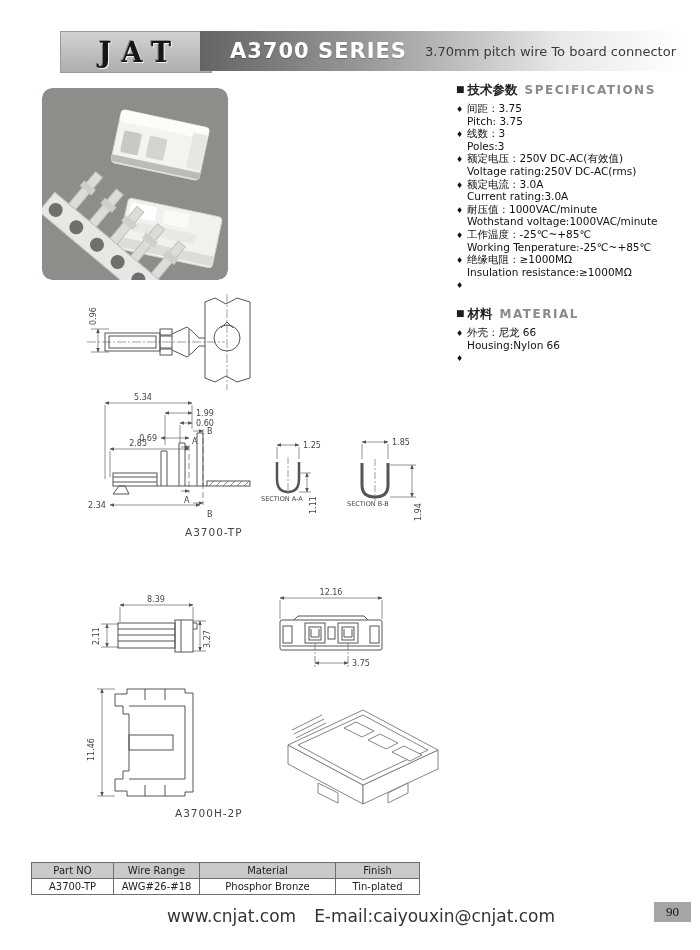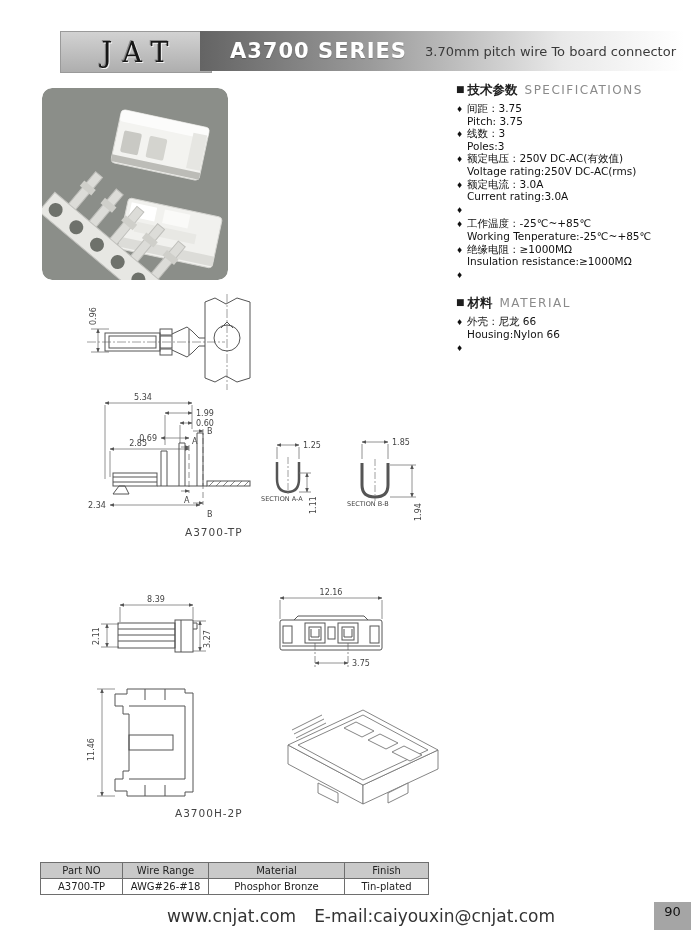--- a/index.html
+++ b/index.html
@@ -9,66 +9,66 @@
     overflow:hidden;
   }
   
   .logo-box{
     position:absolute;left:60px;top:31px;width:150px;height:40px;
     background:linear-gradient(180deg,#d2d2d2,#aeaeae);
     border:1px solid #9a9a9a;display:flex;align-items:center;justify-content:center;
   }
   .logo-text{
     font-family:"DejaVu Serif","Liberation Serif",serif;
-    font-weight:normal;font-size:27px;letter-spacing:10px;color:#161616;
+    font-weight:bold;font-size:27px;letter-spacing:10px;color:#161616;
     text-shadow:1px 1px 0 #f2f2f2,-1px -1px 0 #8a8a8a;padding-left:8px;
   }
   .band{
     position:absolute;left:200px;top:31px;width:484px;height:40px;
     background:linear-gradient(90deg,#646464 0%,#9a9a9a 35%,#e9e9e9 75%,#ffffff 100%);
     display:flex;align-items:center;justify-content:space-between;
   }
   .series-title{
     margin-left:30px;color:#ffffff;font-weight:bold;font-size:21px;letter-spacing:1px;
     text-shadow:0 1px 1px rgba(0,0,0,.25);white-space:nowrap;
   }
   .band-subtitle{
     margin-right:8px;color:#3a3a3a;font-size:13px;white-space:nowrap;
   }
   
   .photo{position:absolute;left:42px;top:88px;width:186px;height:192px;}
   
   .specs-col{position:absolute;left:456px;top:82px;width:244px;}
   .sec-head{font-size:12.5px;font-weight:bold;color:#1d1d1d;margin:0 0 3px 0;white-space:nowrap;}
   .sec-head .sq{font-size:9px;vertical-align:2px;margin-right:3px;}
-  .sec-head .en{color:#8a8a8a;font-weight:normal;font-size:12px;letter-spacing:1.5px;margin-left:7px;}
+  .sec-head .en{color:#8a8a8a;font-weight:bold;font-size:12px;letter-spacing:1.5px;margin-left:7px;}
   .spec-item{display:flex;align-items:flex-start;font-size:10.5px;line-height:12.6px;color:#111;}
   .spec-item .dia{width:11px;flex:none;font-size:8px;padding-top:2px;color:#111;}
   .spec-item .en{white-space:nowrap;}
   .mat-gap{height:13px;}
   
   .dwg{position:absolute;}
   svg text{font-family:"DejaVu Sans","Liberation Sans",sans-serif;fill:#444;}
   
   .parts-table{
-    position:absolute;left:40px;top:862px;border-collapse:collapse;
+    position:absolute;left:31px;top:862px;border-collapse:collapse;
     font-size:10px;color:#222;table-layout:fixed;
   }
   .parts-table th,.parts-table td{
     border:1px solid #6e6e6e;text-align:center;padding:0;height:15px;
     font-weight:normal;white-space:nowrap;overflow:hidden;
   }
   .parts-table th{background:#c9c9c9;}
   .c0{width:82px;} .c1{width:86px;} .c2{width:136px;} .c3{width:84px;}
   
   .footer-line{position:absolute;left:11px;top:906px;width:700px;text-align:center;font-size:17px;color:#333;}
   .footer-line .gap{display:inline-block;width:18px;}
   .page-badge{
-    position:absolute;left:654px;top:902px;width:37px;height:28px;background:#a5a5a5;
-    text-align:center;line-height:20px;font-size:13px;color:#111;
+    position:absolute;left:654px;top:902px;width:37px;height:20px;background:#a5a5a5;
+    text-align:center;line-height:20px;font-size:13px;color:#111;font-family:Liberation Serif, serif;
   }
 </style>
 </head>
 <body>
 
 <div class="logo-box">
   <span class="logo-text">JAT</span>
 </div>
 <div class="band">
   <span class="series-title">A3700 SERIES</span>
@@ -150,20 +150,24 @@
   </div>
   <div class="spec-item">
     <span class="dia">♦</span>
     <div>
         <div class="cn">额定电流：3.0A</div>
          <div class="en">Current rating:3.0A</div>
       </div>
   </div>
   <div class="spec-item">
     <span class="dia">♦</span>
+    <div>
+        <div class="cn">耐压值：1000VAC/minute</div>
+         <div class="en">Wothstand voltage:1000VAC/minute</div>
+      </div>
   </div>
   <div class="spec-item">
     <span class="dia">♦</span>
     <div>
         <div class="cn">工作温度：-25℃~+85℃</div>
          <div class="en">Working Tenperature:-25℃~+85℃</div>
       </div>
   </div>
   <div class="spec-item">
     <span class="dia">♦</span>

